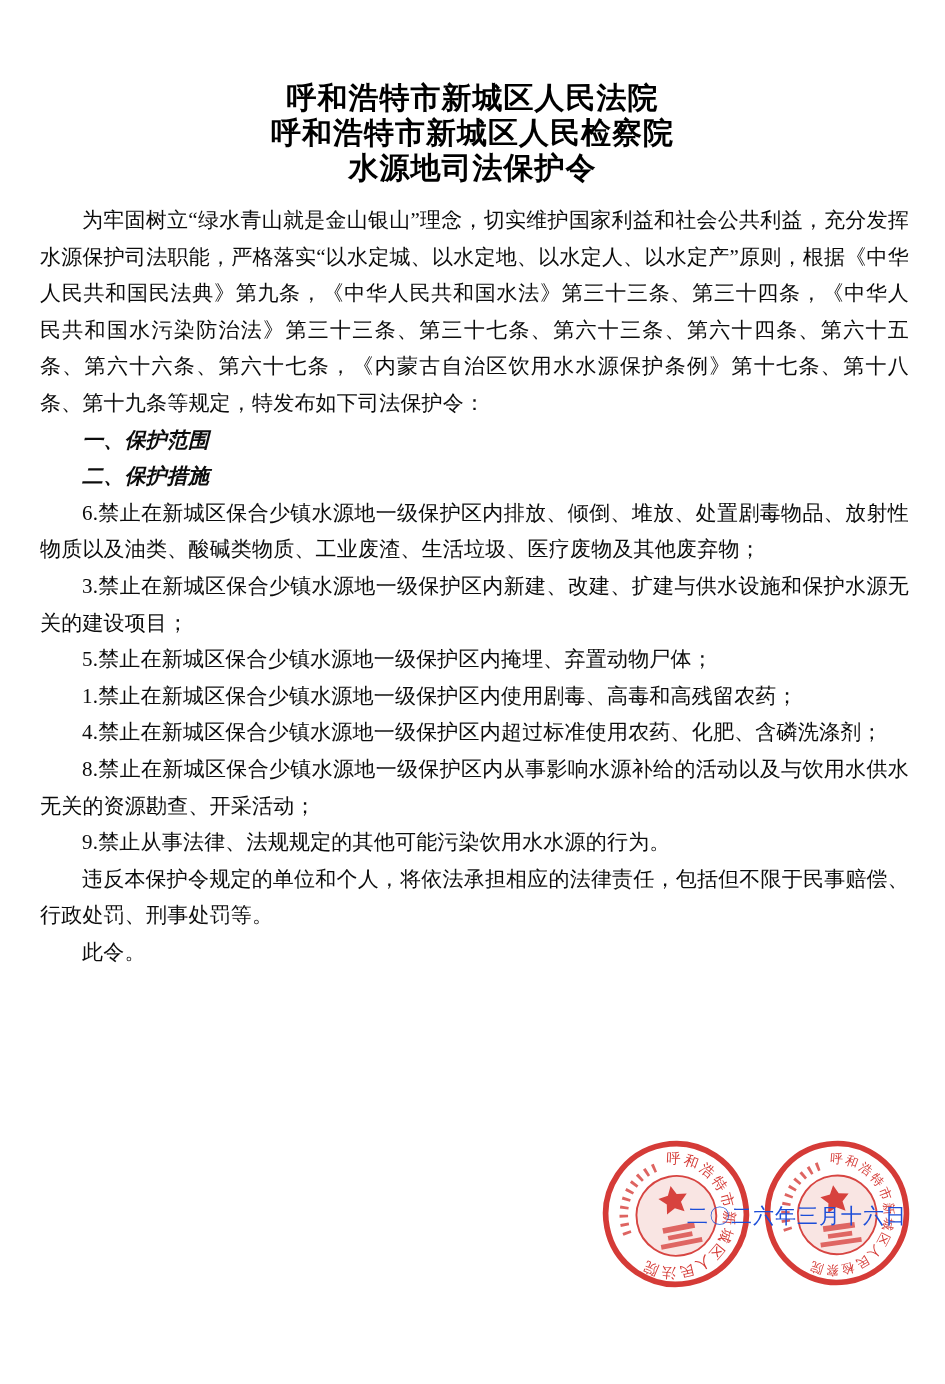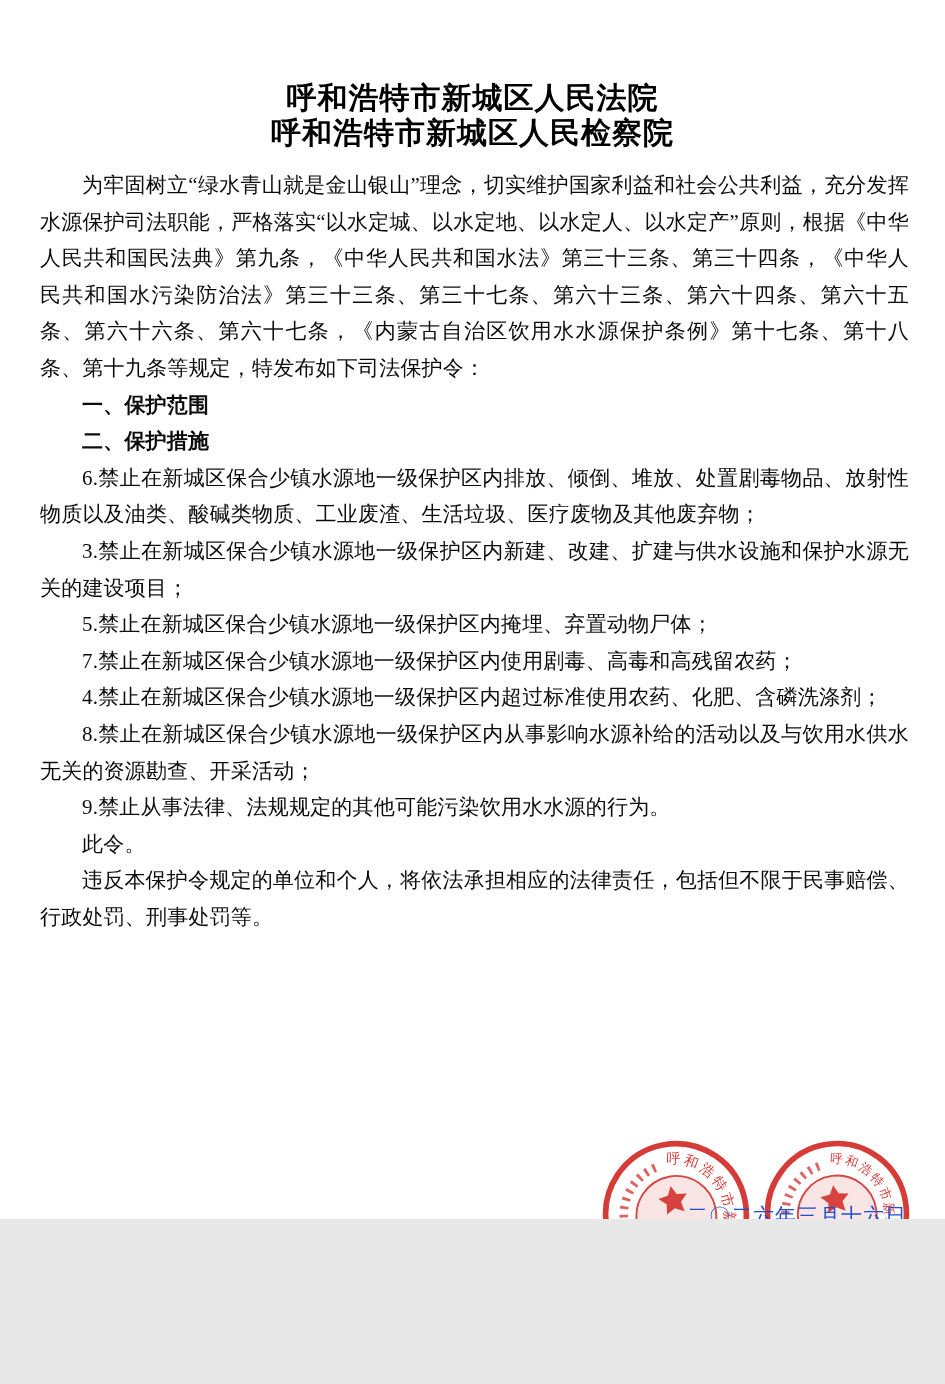--- a/index.html
+++ b/index.html
@@ -1,19 +1,19 @@
 <!DOCTYPE html>
 <html lang="zh"><head>
 <meta charset="utf-8">
 <style>
   html, body { margin: 0; padding: 0; background: #e8e8e8; }
   .page {
     position: relative;
     width: 945px;
-    height: 1219px;
+    height: 1384px;
     margin: 0 auto;
     background: #ffffff;
     overflow: hidden;
     color: #0c0c0c;
     font-family: "Liberation Serif", "DejaVu Serif", serif;
   }
   .title-block {
     padding-top: 80px;
     text-align: center;
     font-weight: 700;
@@ -25,21 +25,21 @@
   }
   .doc-body {
     margin: 17px 36px 0 40px;
     font-size: 21px;
     line-height: 36.6px;
     text-align: justify;
     text-justify: inter-character;
     letter-spacing: 0.2px;
   }
   .doc-body p { margin: 0; text-indent: 2em; }
-  .doc-body p.heading { font-weight: 700; }
+  .doc-body p.heading { font-weight: 700; font-style: italic; }
   .seal-layer { position: absolute; left: 0; top: 0; width: 945px; height: 1384px; pointer-events: none; }
   .seal { position: absolute; opacity: 0.92; }
   .seal-left  { left: 600px; top: 1135px; width: 152px; height: 158px; transform: rotate(-11deg); }
   .seal-right { left: 762px; top: 1136px; width: 150px; height: 154px; transform: rotate(-8deg); }
   .issue-date {
     position: absolute;
     left: 687px;
     top: 1202px;
     font-size: 21px;
     letter-spacing: 1px;
@@ -50,35 +50,36 @@
   }
 </style>
 </head>
 <body>
 
 <div class="page">
 
   <header class="title-block">
     <div>呼和浩特市新城区人民法院</div>
     <div>呼和浩特市新城区人民检察院</div>
+    <div>水源地司法保护令</div>
   </header>
 
   <main class="doc-body">
     <p>为牢固树立“绿水青山就是金山银山”理念，切实维护国家利益和社会公共利益，充分发挥水源保护司法职能，严格落实“以水定城、以水定地、以水定人、以水定产”原则，根据《中华人民共和国民法典》第九条，《中华人民共和国水法》第三十三条、第三十四条，《中华人民共和国水污染防治法》第三十三条、第三十七条、第六十三条、第六十四条、第六十五条、第六十六条、第六十七条，《内蒙古自治区饮用水水源保护条例》第十七条、第十八条、第十九条等规定，特发布如下司法保护令：</p>
     <p class="heading">一、保护范围</p>
     <p class="heading">二、保护措施</p>
     <p>6.禁止在新城区保合少镇水源地一级保护区内排放、倾倒、堆放、处置剧毒物品、放射性物质以及油类、酸碱类物质、工业废渣、生活垃圾、医疗废物及其他废弃物；</p>
     <p>3.禁止在新城区保合少镇水源地一级保护区内新建、改建、扩建与供水设施和保护水源无关的建设项目；</p>
     <p>5.禁止在新城区保合少镇水源地一级保护区内掩埋、弃置动物尸体；</p>
-    <p>7.禁止在新城区保合少镇水源地一级保护区内使用剧毒、高毒和高残留农药；</p>
+    <p>1.禁止在新城区保合少镇水源地一级保护区内使用剧毒、高毒和高残留农药；</p>
     <p>4.禁止在新城区保合少镇水源地一级保护区内超过标准使用农药、化肥、含磷洗涤剂；</p>
     <p>8.禁止在新城区保合少镇水源地一级保护区内从事影响水源补给的活动以及与饮用水供水无关的资源勘查、开采活动；</p>
     <p>9.禁止从事法律、法规规定的其他可能污染饮用水水源的行为。</p>
+    <p>违反本保护令规定的单位和个人，将依法承担相应的法律责任，包括但不限于民事赔偿、行政处罚、刑事处罚等。</p>
     <p>此令。</p>
-    <p>违反本保护令规定的单位和个人，将依法承担相应的法律责任，包括但不限于民事赔偿、行政处罚、刑事处罚等。</p>
   </main>
 
   <div class="seal-layer">
 
     <svg class="seal seal-left" viewBox="0 0 160 160">
       <defs>
         <path id="arcL" d="M 78 26 A 55 55 0 1 1 26 104" fill="none"></path>
       </defs>
       <circle cx="80" cy="80" r="74" fill="none" stroke-width="6" opacity="0.95" stroke="#cf1f1a"></circle>
       <circle cx="80" cy="82" r="42" fill="#d2352b" fill-opacity="0.16" stroke-width="2" opacity="0.9" stroke="#cf1f1a"></circle>

